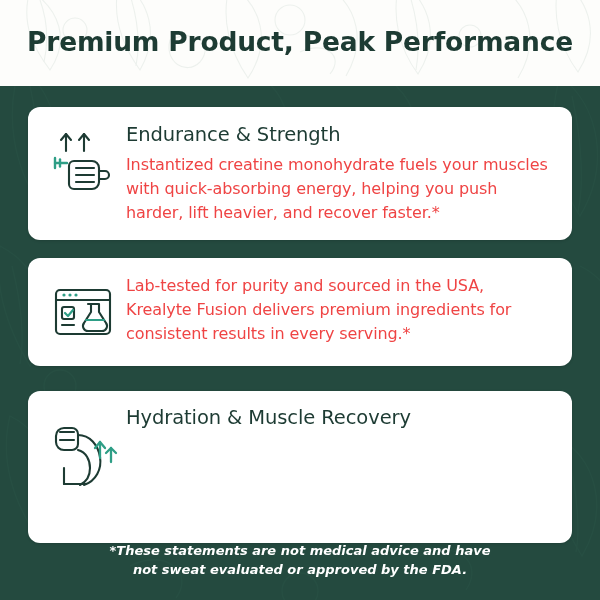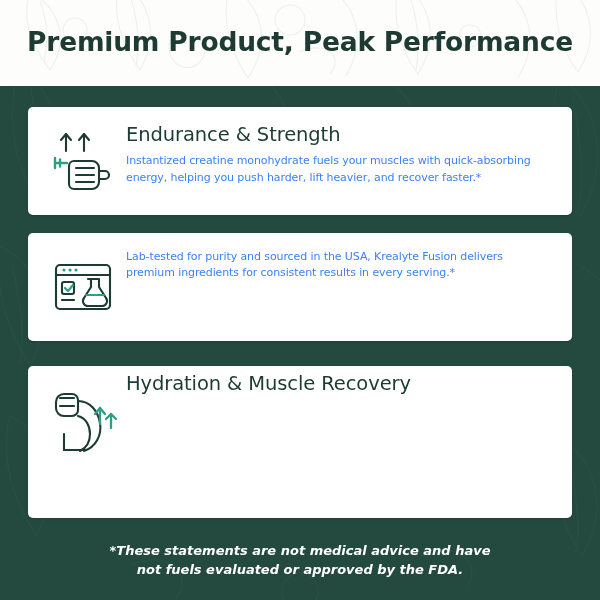--- a/index.html
+++ b/index.html
@@ -76,21 +76,21 @@
     position: absolute;
     left: 0; top: 0;
     width: 600px;
     padding: 21px 28px 0 28px;
     z-index: 3;
   }
 
   .card {
     position: relative;
     background: #ffffff;
-    border-radius: 5px;
+    border-radius: 12px;
     margin-bottom: 18px;
     padding: 16px 20px 16px 18px;
     display: flex;
     align-items: flex-start;
     box-shadow: 0 1px 3px rgba(0,0,0,0.14);
   }
 
   .card-icon {
     flex: 0 0 auto;
     width: 78px;
@@ -110,30 +110,30 @@
     font-size: 19.5px;
     font-weight: normal;
     color: #1d3b33;
     letter-spacing: -0.1px;
     line-height: 1.2;
     margin-bottom: 7px;
   }
 
   .card-body {
     font-family: "DejaVu Sans", sans-serif;
-    font-size: 11px;
+    font-size: 16px;
     line-height: 1.48;
-    color: #3b82f6;
+    color: #ef4444;
     letter-spacing: -0.1px;
   }
 
   
   #card-endurance { min-height: 108px; }
   #card-sourcing  { min-height: 108px; }
-  #card-hydration { min-height: 152px; padding-top: 6px; margin-top: 25px; }
+  #card-hydration { min-height: 152px; padding-top: 15px; margin-top: 25px; }
   #card-hydration .card-title { margin-bottom: 8px; }
   #card-hydration .card-icon { padding-top: 12px; }
 
   
   #disclaimer {
     position: absolute;
     left: 0;
     bottom: 20px;
     width: 600px;
     padding: 0 60px;
@@ -273,17 +273,17 @@
         </div>
         <div class="card-text">
           <div class="card-title">Hydration &amp; Muscle Recovery</div>
         </div>
       </div>
 
     </div>
 
     <div id="disclaimer">
       <span>*These statements are not medical advice and have</span>
-      <span>not fuels evaluated or approved by the FDA.</span>
+      <span>not sweat evaluated or approved by the FDA.</span>
     </div>
   </div>
 
 </div>
 
 </body></html>

